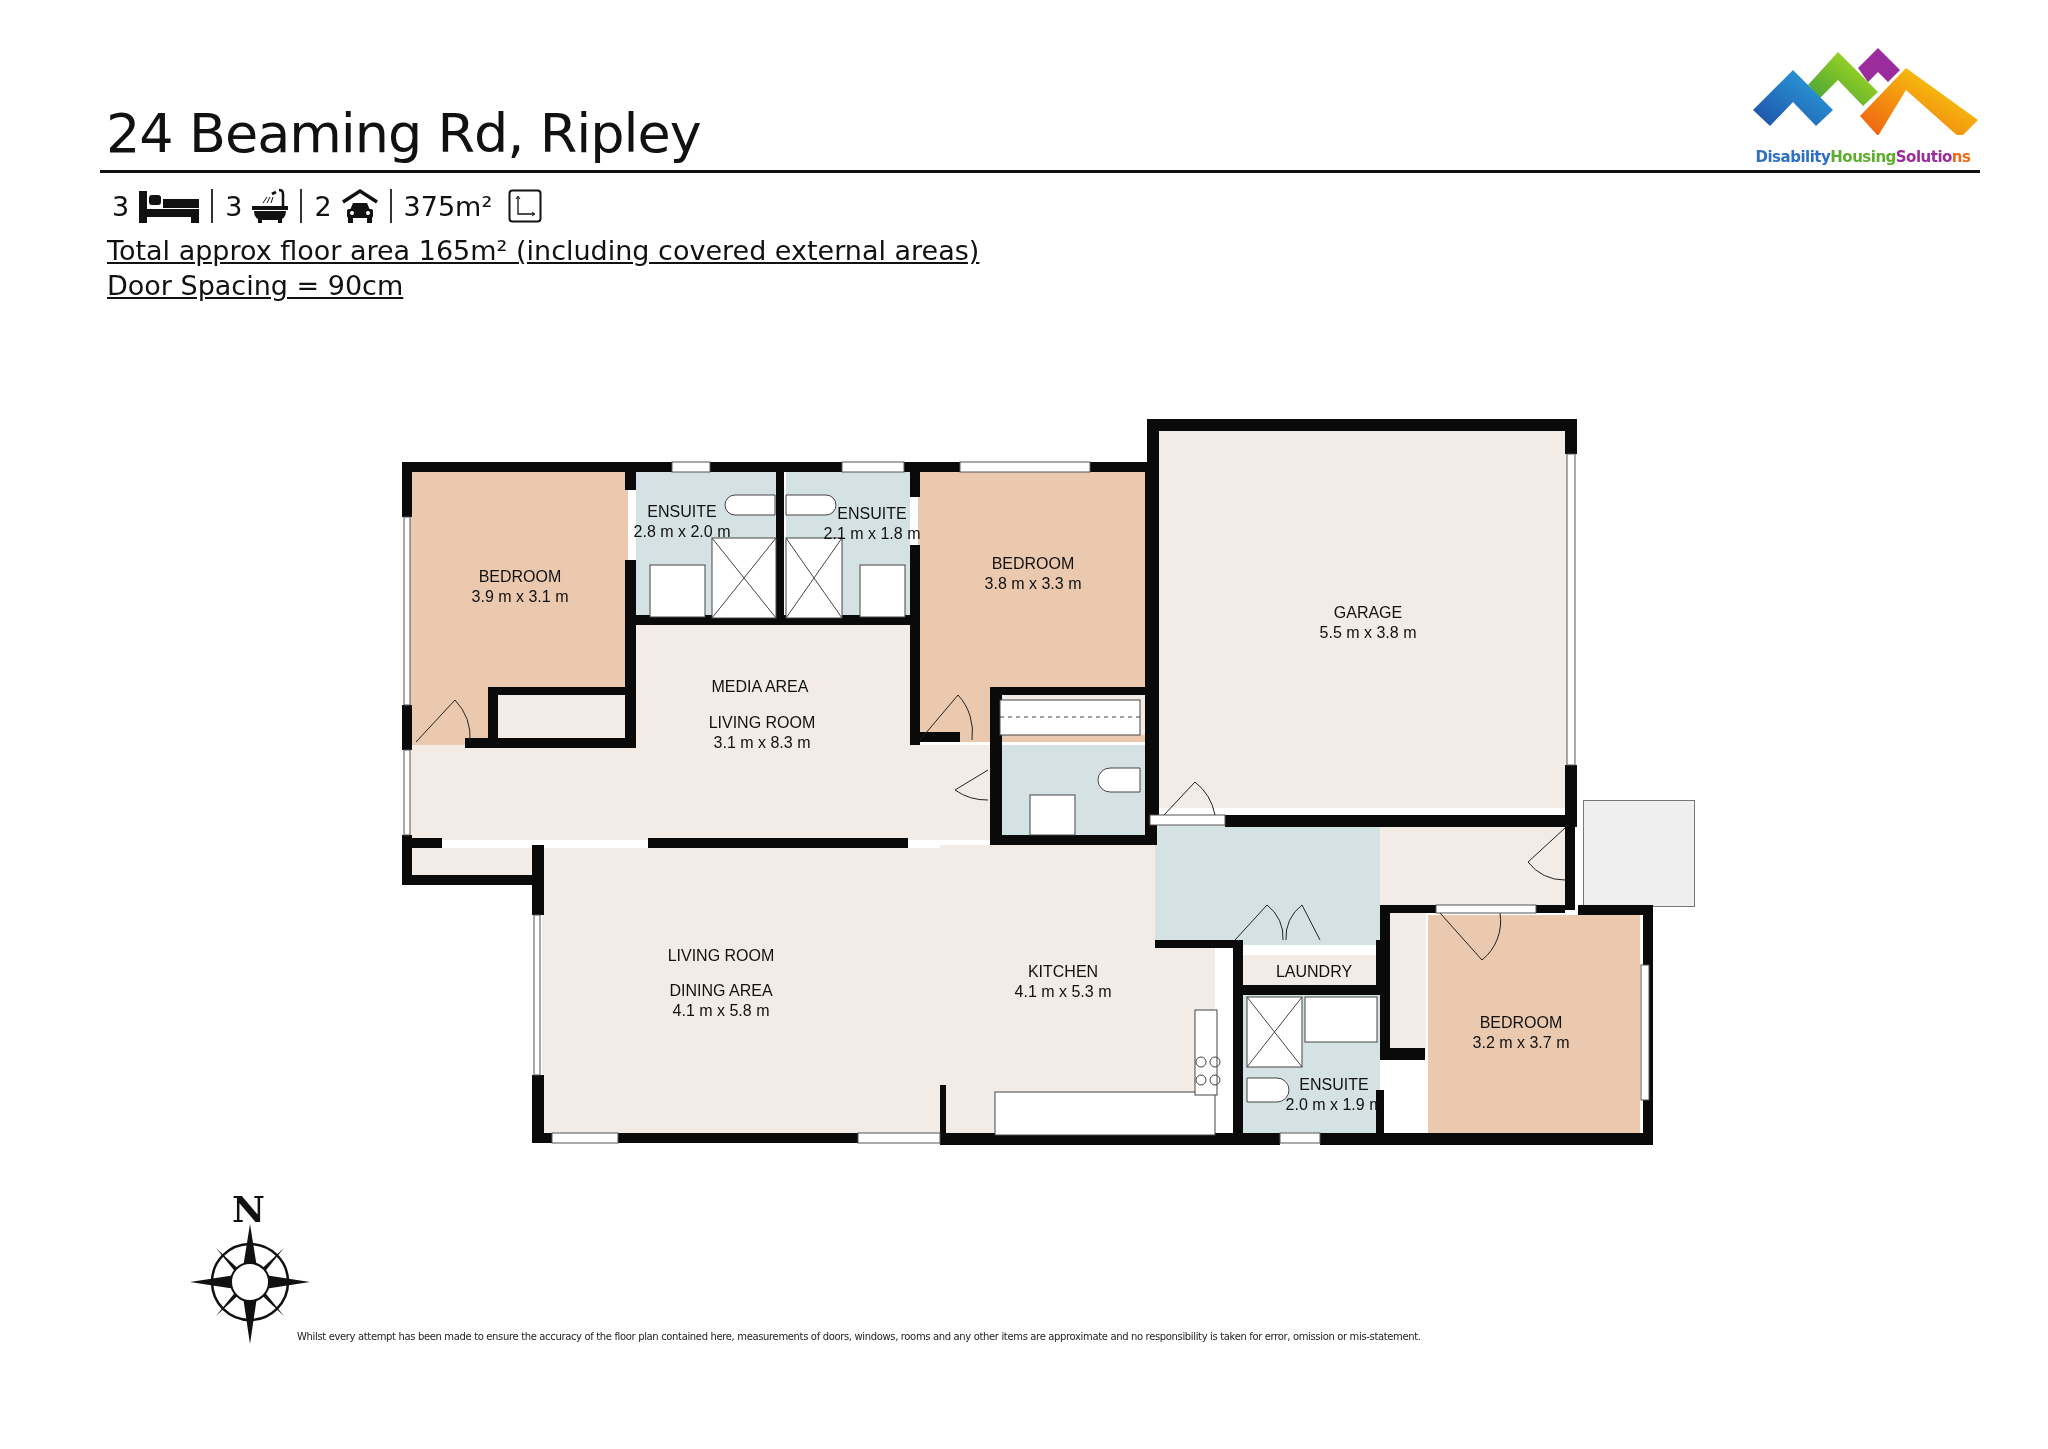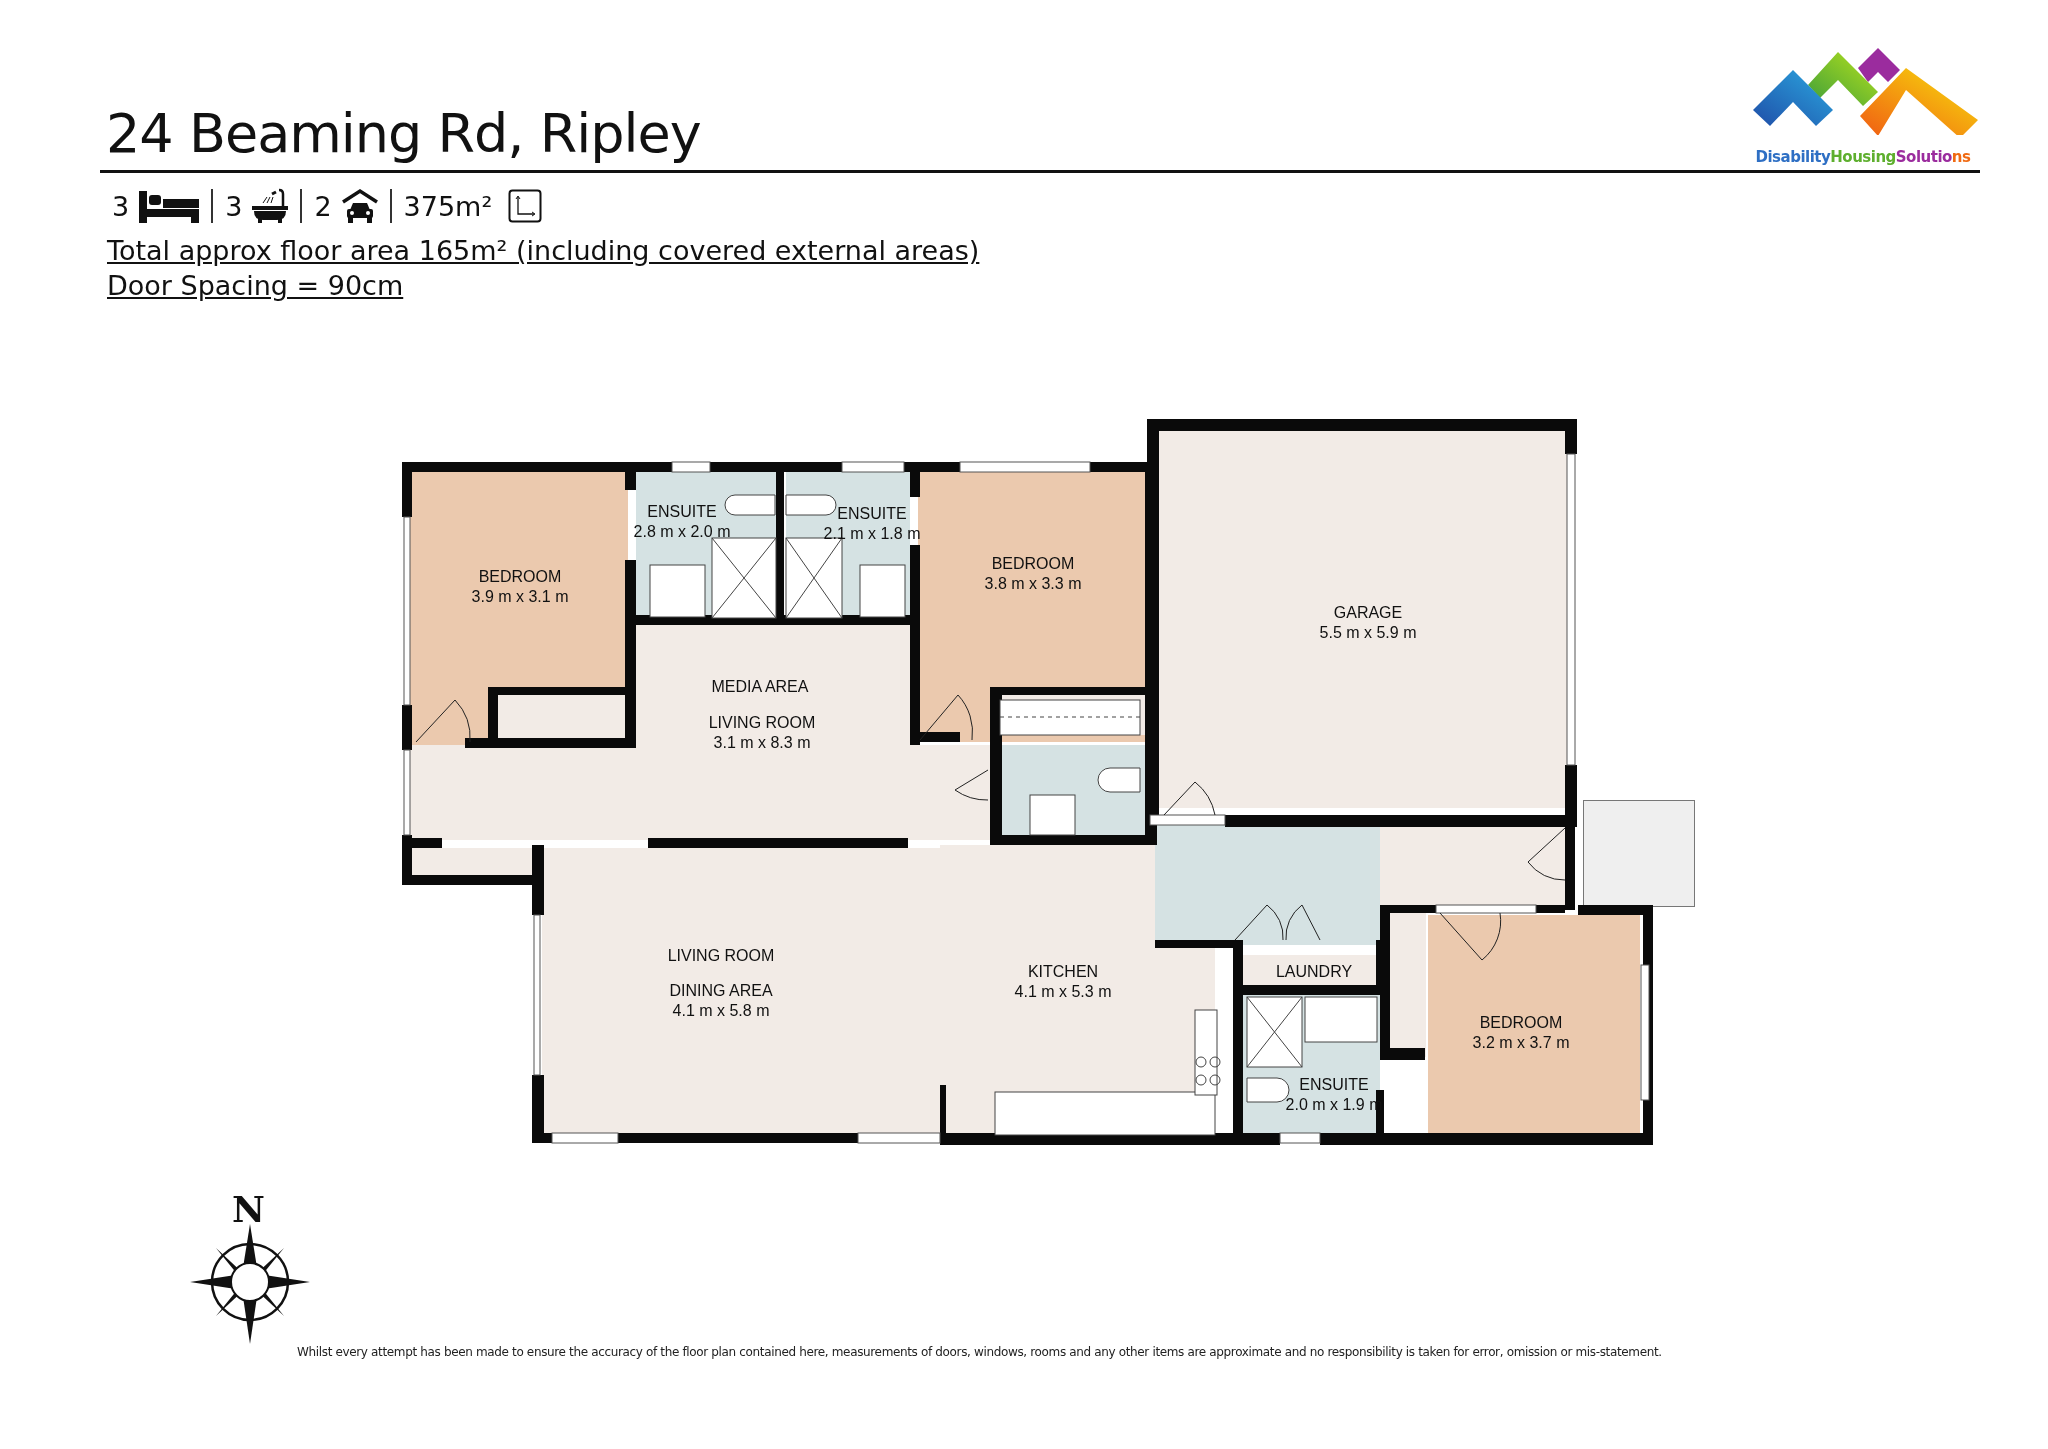--- a/index.html
+++ b/index.html
@@ -14,21 +14,21 @@
   .line{font-family:"DejaVu Sans",sans-serif;font-size:27px;color:#111;left:107px;text-decoration:underline;}
   .logo{left:1748px;top:40px;width:230px;height:125px;}
   .logo-text{position:absolute;left:0;top:96px;width:230px;text-align:center;font-family:"DejaVu Sans",sans-serif;font-weight:bold;font-size:15px;letter-spacing:-0.5px;white-space:nowrap;margin-top:12px;}
   .plan{left:0;top:0;width:2048px;height:1449px;}
   .room{position:absolute;}
   .bed{background:#EBC9AE;}
   .bath{background:#D5E2E3;}
   .liv{background:#F2EBE6;}
   .porch{background:#EFEFEF;border:1px solid #777;}
   .lbl{position:absolute;font-family:"Liberation Sans",sans-serif;font-size:16px;text-align:center;color:#111;line-height:20px;white-space:nowrap;transform:translateX(-50%);}
-  .disc{left:297px;top:1328px;font-family:"DejaVu Sans",sans-serif;font-size:12px;line-height:17px;color:#222;letter-spacing:-0.35px;white-space:nowrap;margin-top:16px;}
+  .disc{left:297px;top:1328px;font-family:"DejaVu Sans",sans-serif;font-size:10px;line-height:17px;color:#222;letter-spacing:-0.35px;white-space:nowrap;}
   .compass{left:188px;top:1188px;width:130px;height:160px;}
 </style>
 </head>
 <body>
 
 <div class="abs title">24 Beaming Rd, Ripley</div>
 <div class="abs rule"></div>
 
 <div class="abs stats">
   <span class="num">3</span>
@@ -267,21 +267,21 @@
   <div class="lbl" style="left:872px;top:504px;">
       <div>ENSUITE</div>
       <div>2.1 m x 1.8 m</div>
     </div>
   <div class="lbl" style="left:1033px;top:554px;">
       <div>BEDROOM</div>
       <div>3.8 m x 3.3 m</div>
     </div>
   <div class="lbl" style="left:1368px;top:603px;">
       <div>GARAGE</div>
-      <div>5.5 m x 5.9 m</div>
+      <div>5.5 m x 3.8 m</div>
     </div>
   <div class="lbl" style="left:760px;top:677px;">
       <div>MEDIA AREA</div>
     </div>
   <div class="lbl" style="left:762px;top:713px;">
       <div>LIVING ROOM</div>
       <div>3.1 m x 8.3 m</div>
     </div>
   <div class="lbl" style="left:721px;top:946px;">
       <div>LIVING ROOM</div>

